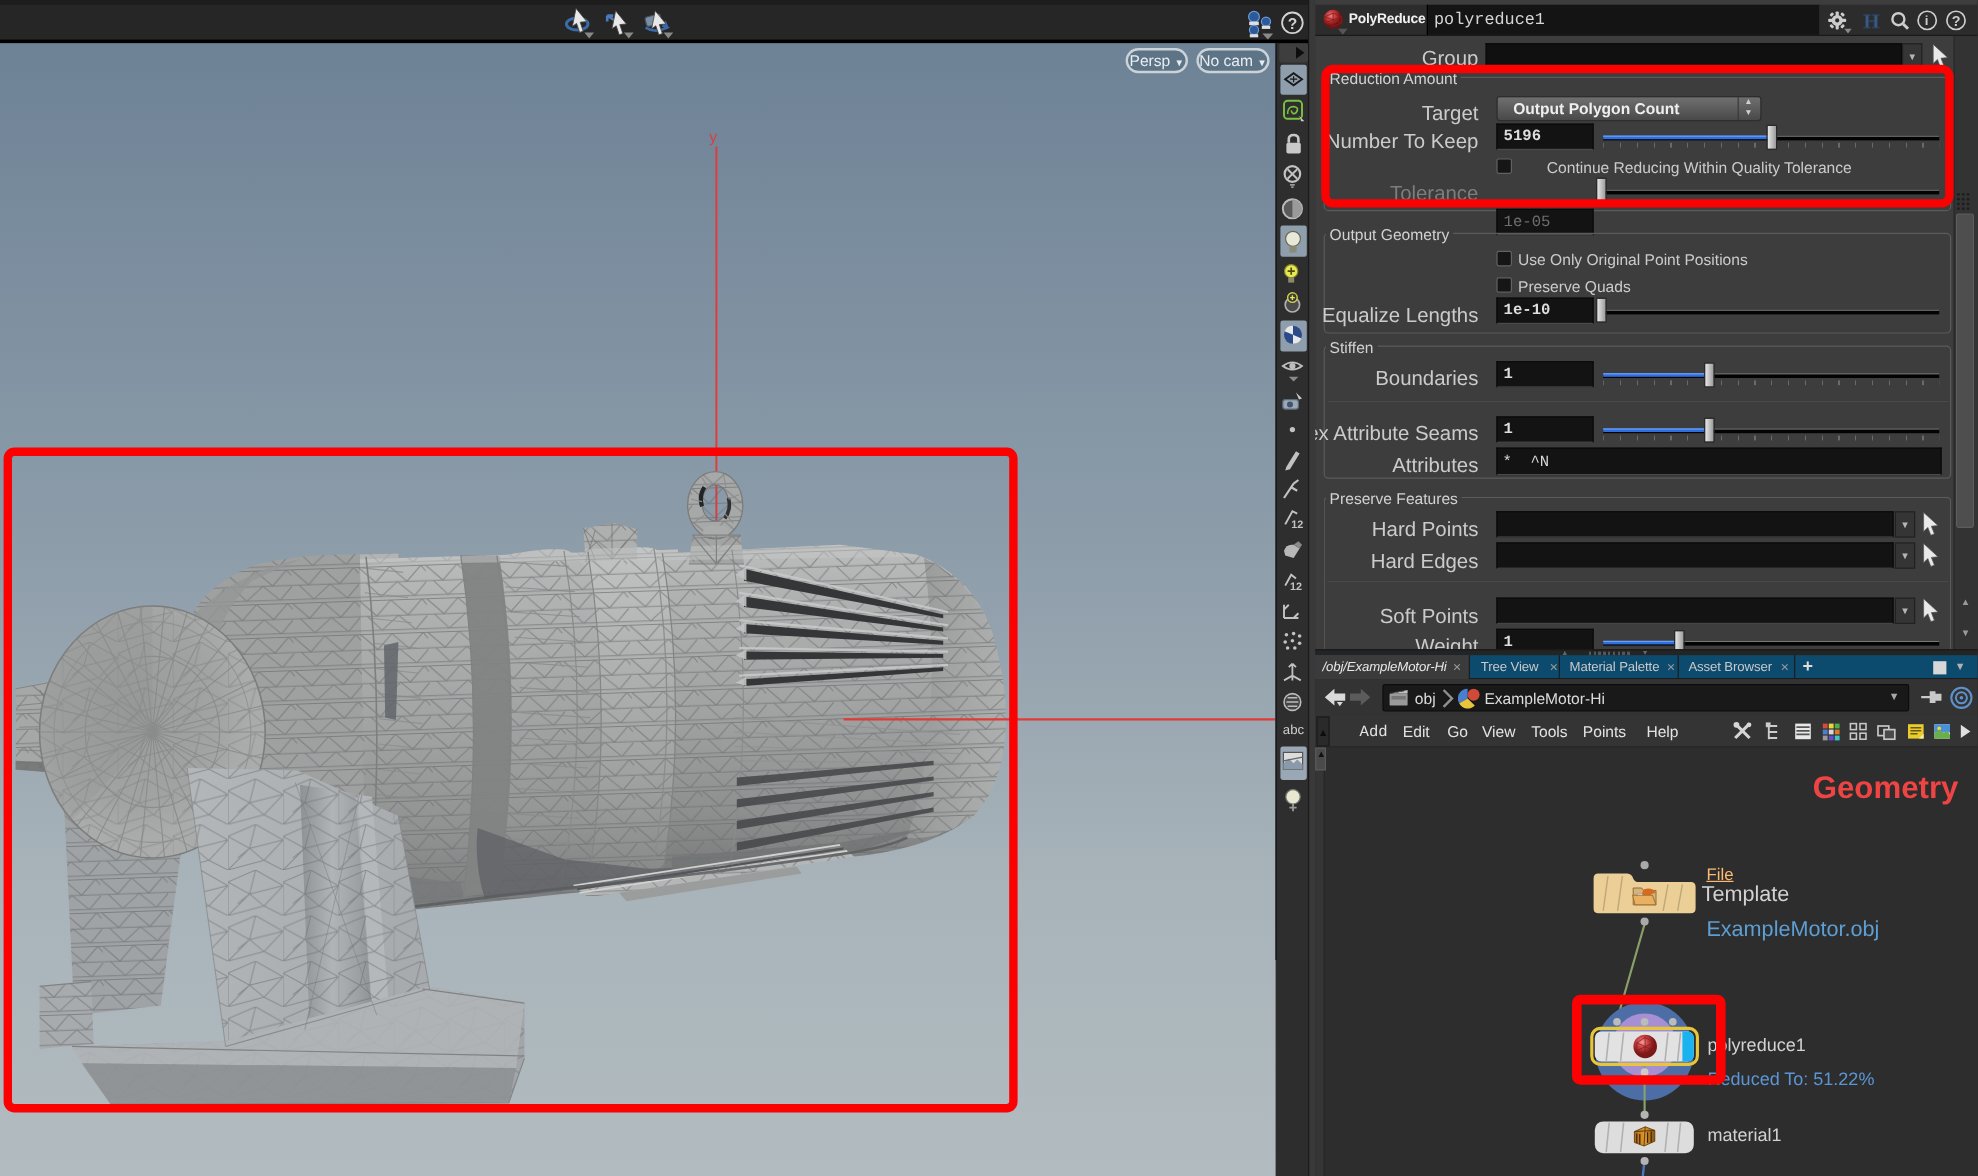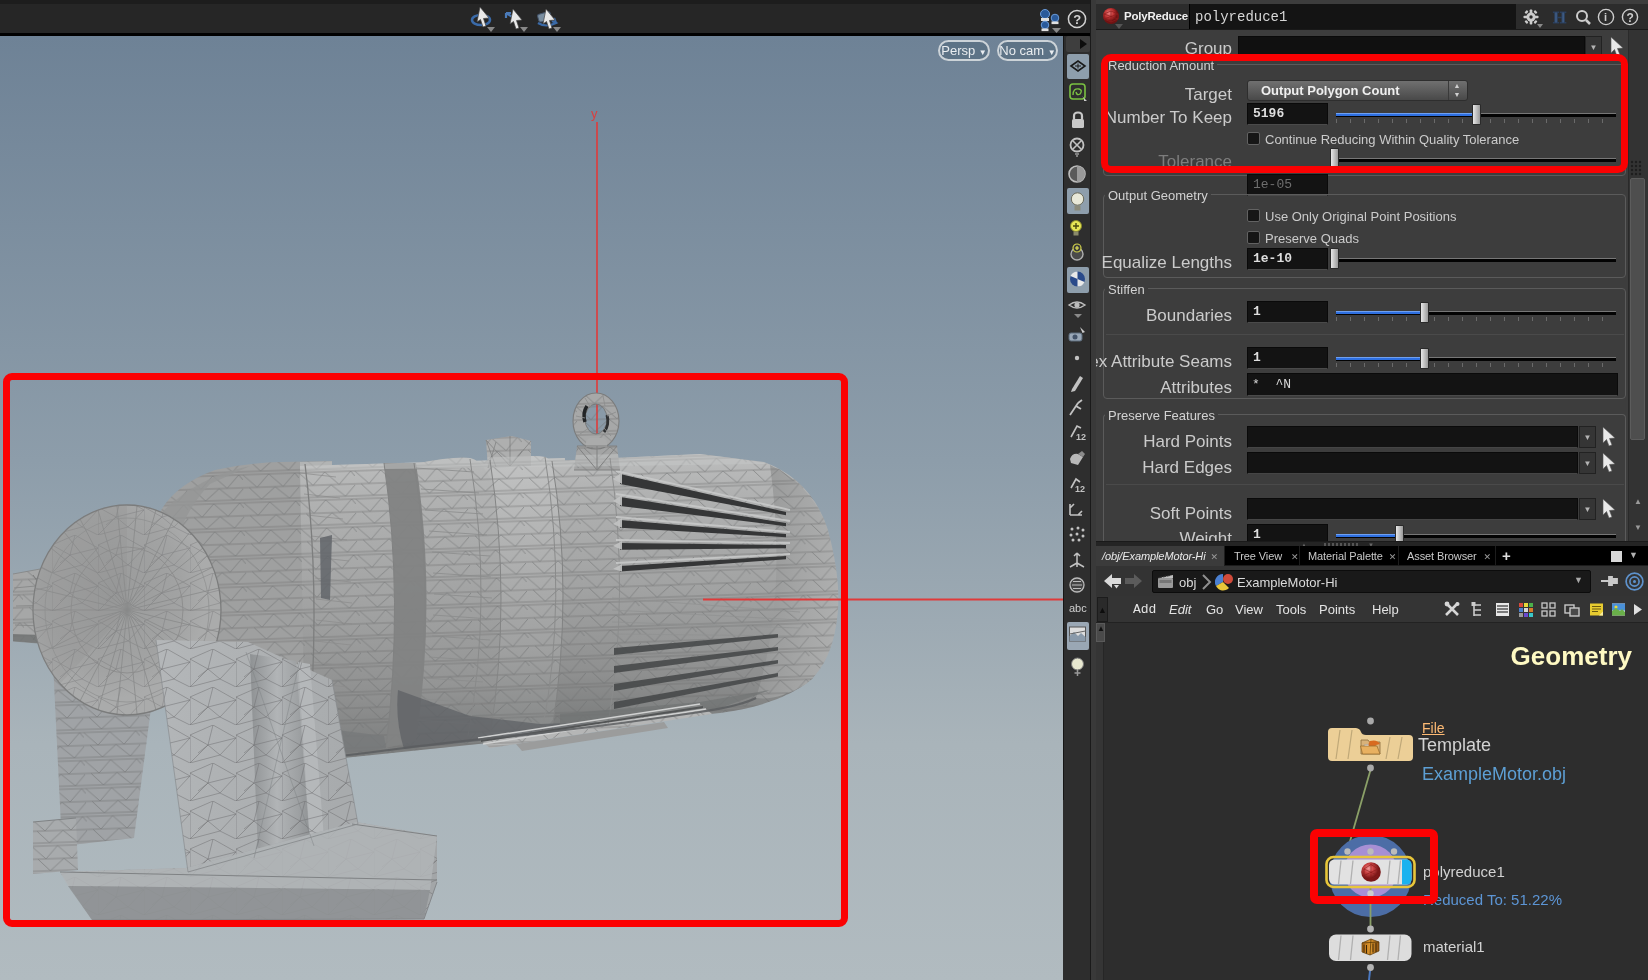--- a/index.html
+++ b/index.html
@@ -37,28 +37,28 @@
 .strack { position:absolute; height:4px; background:#030303; border-top:1px solid #777; }
 .sfill { position:absolute; height:3px; background:#2e6fe0; border-top:1px solid #6fa0f0; }
 .shandle { position:absolute; width:9px; height:21px; background:linear-gradient(90deg,#e8e8e8,#9a9a9a); border:1px solid #2a2a2a; border-radius:1px; }
 .ticks { position:absolute; height:4px; background:repeating-linear-gradient(90deg,#6a6a6a 0 1px,transparent 1px 14px); }
 .ddbtn { position:absolute; width:17px; height:22px; background:#353535; border:1px solid #222; color:#b5b5b5; font-size:8px; text-align:center; line-height:22px; }
 .bigfield { position:absolute; left:151px; width:371px; height:23px; background:#131313; border:1px solid #0a0a0a; border-bottom-color:#4a4a4a; }
 #redrect2 { left:1101px; top:54px; width:527px; height:119px; border:7px solid #fb0102; border-radius:10px; }
 
 
 #network { left:1096px; top:546px; width:552px; height:434px; background:#2d2d2d; }
-#tabbar { position:absolute; left:0; top:0; width:552px; height:20px; background:#000000; border-bottom:1px solid #1c1c1c; }
+#tabbar { position:absolute; left:0; top:0; width:552px; height:20px; background:#0c4a6e; border-bottom:1px solid #1c1c1c; }
 .tab { position:absolute; top:0px; height:20px; color:#c9c9c9; font-size:11px; padding-top:4px; border-right:1px solid #1d1d1d; overflow:hidden; white-space:nowrap; letter-spacing:-0.1px; }
 #pathbar { position:absolute; left:0; top:20px; width:552px; height:30px; background:#333333; }
 #bcrumb { position:absolute; left:56px; top:4px; width:439px; height:23px; background:#191919; border:1px solid #0c0c0c; border-radius:2px; color:#d8d8d8; font-size:13px; }
 #menubar { position:absolute; left:0; top:50px; width:552px; height:27px; background:#343434; border-bottom:1px solid #222; color:#e3e3e3; font-size:13px; }
 .mi { position:absolute; top:6px; }
 #canvas { position:absolute; left:0; top:77px; width:552px; height:357px; background:#2d2d2d; }
-#wm { position:absolute; right:16px; top:18px; color:#fef9c3; font-size:26px; font-weight:bold; }
+#wm { position:absolute; right:16px; top:18px; color:#ef4444; font-size:26px; font-weight:bold; }
 #redrect3 { position:absolute; left:214px; top:206px; width:128px; height:75px; border:8px solid #fb0102; border-radius:7px; }
 .nlabel { position:absolute; color:#d2d2d2; font-size:15px; white-space:nowrap; }
 </style>
 </head>
 <body>
 <div id="root">
 
   <div class="abs" id="vtoolbar">
     <svg class="abs" style="left:470px;top:1px" width="110" height="28" viewBox="0 0 110 28">
       <g>
@@ -425,21 +425,21 @@
     <div class="plabel" style="top:85px;">Target</div>
     <div class="abs" style="left:151px;top:80px;width:221px;height:21px;border-radius:3px;background:linear-gradient(180deg,#707070,#494949);border:1px solid #2e2e2e;color:#efefef;font-weight:bold;font-size:13px;padding:2px 0 0 13px;">Output Polygon Count</div>
     <div class="abs" style="left:352px;top:81px;width:17px;height:19px;border-left:1px solid #3a3a3a;color:#d0d0d0;font-size:7px;text-align:center;line-height:9px;">▲<br>▼</div>
     <div class="plabel" style="top:108px;">Number To Keep</div>
     <div class="pfield" style="top:103px;">5196</div>
     <div class="strack" style="left:240px;top:113px;width:280px;"></div>
     <div class="sfill" style="left:240px;top:113px;width:140px;"></div>
     <div class="ticks" style="left:240px;top:119px;width:280px;"></div>
     <div class="shandle" style="left:376px;top:104px;"></div>
     <div class="cb" style="top:132px;"></div>
-    <div class="cbl" style="top:132px;">Continue Reducing Within Quality Tolerance</div>
+    <div class="cbl" style="top:132px;margin-left:24px;">Continue Reducing Within Quality Tolerance</div>
     <div class="plabel dis" style="top:152px;">Tolerance</div>
     <div class="pfield dis" style="top:148px;">1e-05</div>
     <div class="strack" style="left:240px;top:158px;width:280px;"></div>
     <div class="shandle" style="left:234px;top:148px;"></div>
 
     <div class="gbox" style="top:194px;height:84px;"></div>
     <div class="gtitle" style="top:188px;left:9px;">Output Geometry</div>
     <div class="cb" style="top:209px;"></div>
     <div class="cbl" style="top:209px;">Use Only Original Point Positions</div>
     <div class="cb" style="top:231px;"></div>
@@ -566,21 +566,21 @@
       <svg class="abs" style="left:528px;top:5px" width="21" height="21" viewBox="0 0 21 21">
         <circle cx="10.5" cy="10.5" r="8.4" fill="none" stroke="#5e92cc" stroke-width="1.7"></circle>
         <circle cx="10.5" cy="10.5" r="4.6" fill="none" stroke="#5e92cc" stroke-width="1.6"></circle>
         <circle cx="10.5" cy="10.5" r="1.5" fill="#5e92cc"></circle>
       </svg>
     </div>
 
     <div id="menubar">
       <div class="abs" style="left:1px;top:1px;width:11px;height:25px;background:#2a2a2a;border:1px solid #1c1c1c;color:#0d0d0d;font-size:9px;text-align:center;line-height:24px;">▲</div>
       <div class="mi" style="left:37px;font-family:Liberation Mono, monospace;">Add</div>
-      <div class="mi" style="left:73px;font-style:italic;">Edit</div>
+      <div class="mi" style="left:73px;">Edit</div>
       <div class="mi" style="left:110px;">Go</div>
       <div class="mi" style="left:139px;">View</div>
       <div class="mi" style="left:180px;">Tools</div>
       <div class="mi" style="left:223px;">Points</div>
       <div class="mi" style="left:276px;">Help</div>
       <svg class="abs" style="left:348px;top:5px" width="200" height="18" viewBox="0 0 200 18">
 
         <path d="M2 2 L14 14 M14 2 L2 14" stroke="#d6d6d6" stroke-width="2.6"></path>
         <circle cx="3" cy="3" r="2.4" fill="#d6d6d6"></circle>
           <circle cx="13.5" cy="3" r="2" fill="#d6d6d6"></circle>

